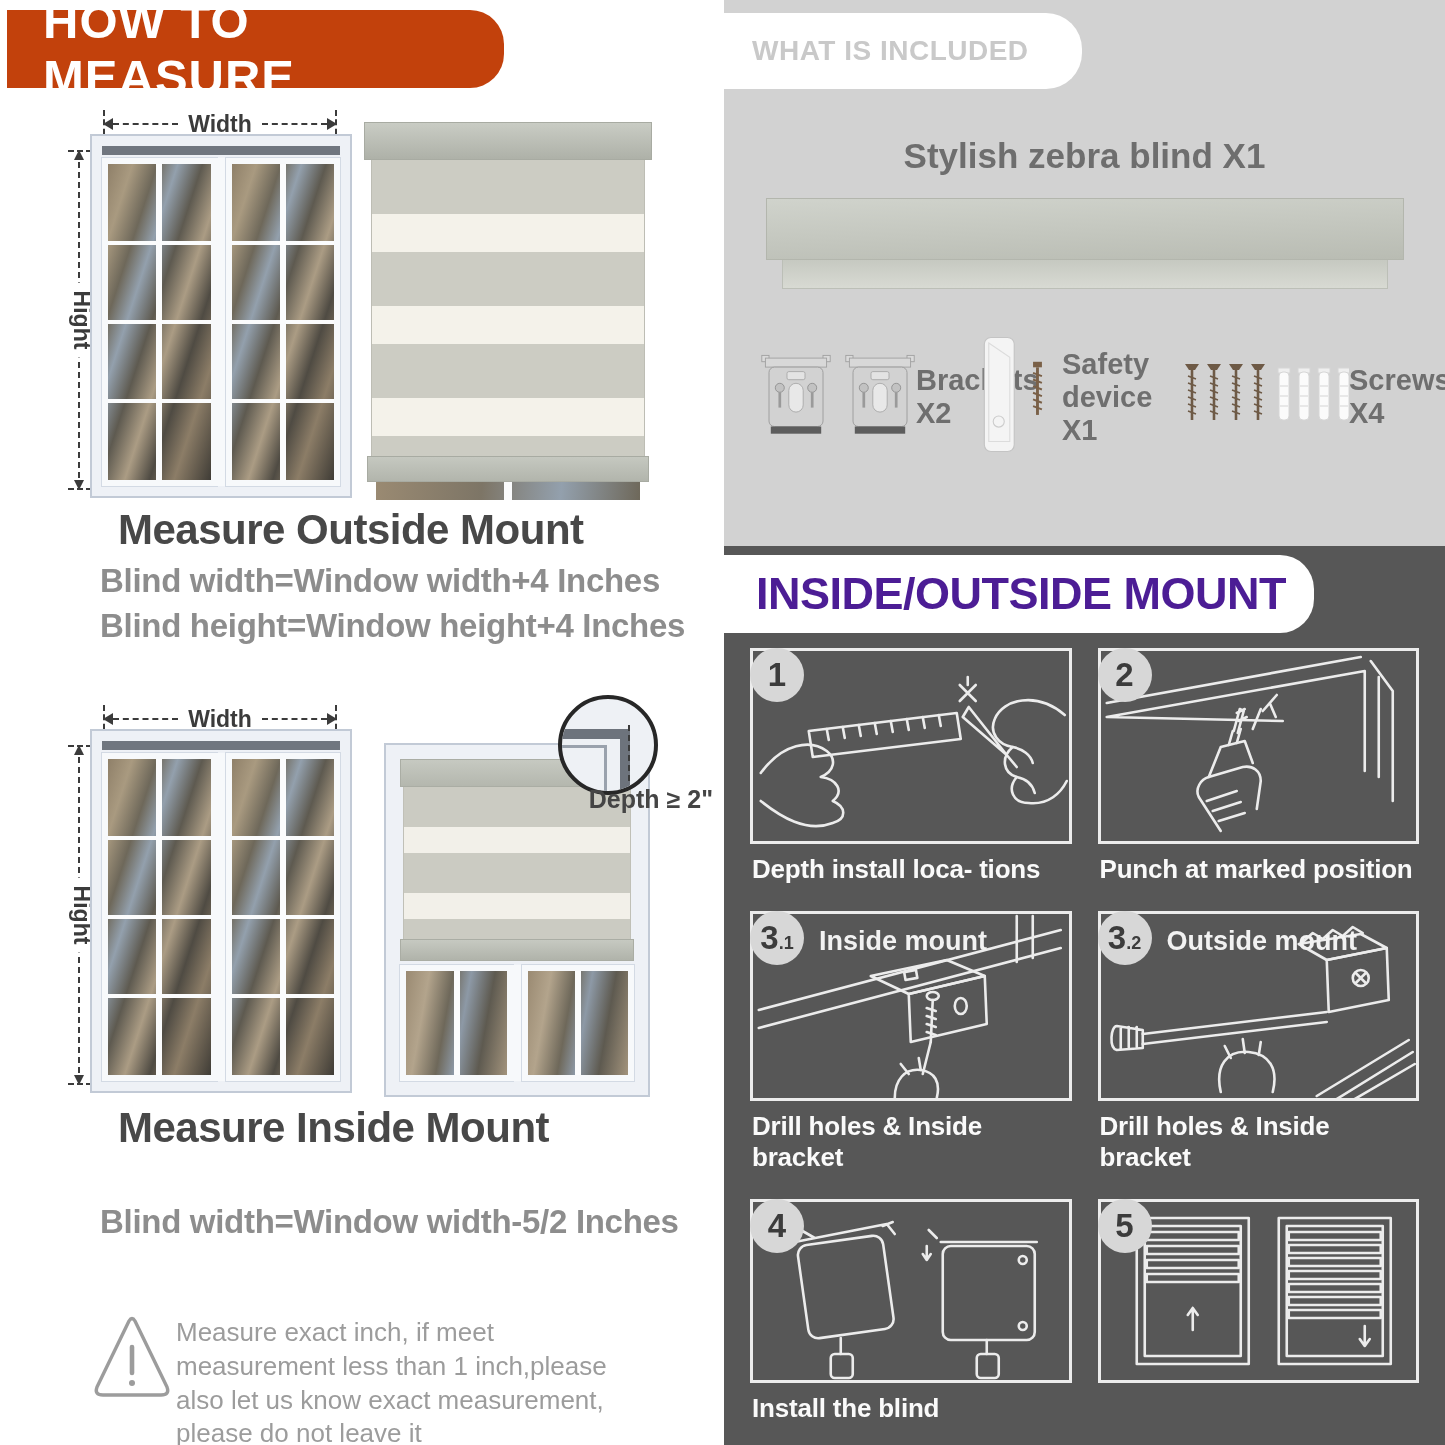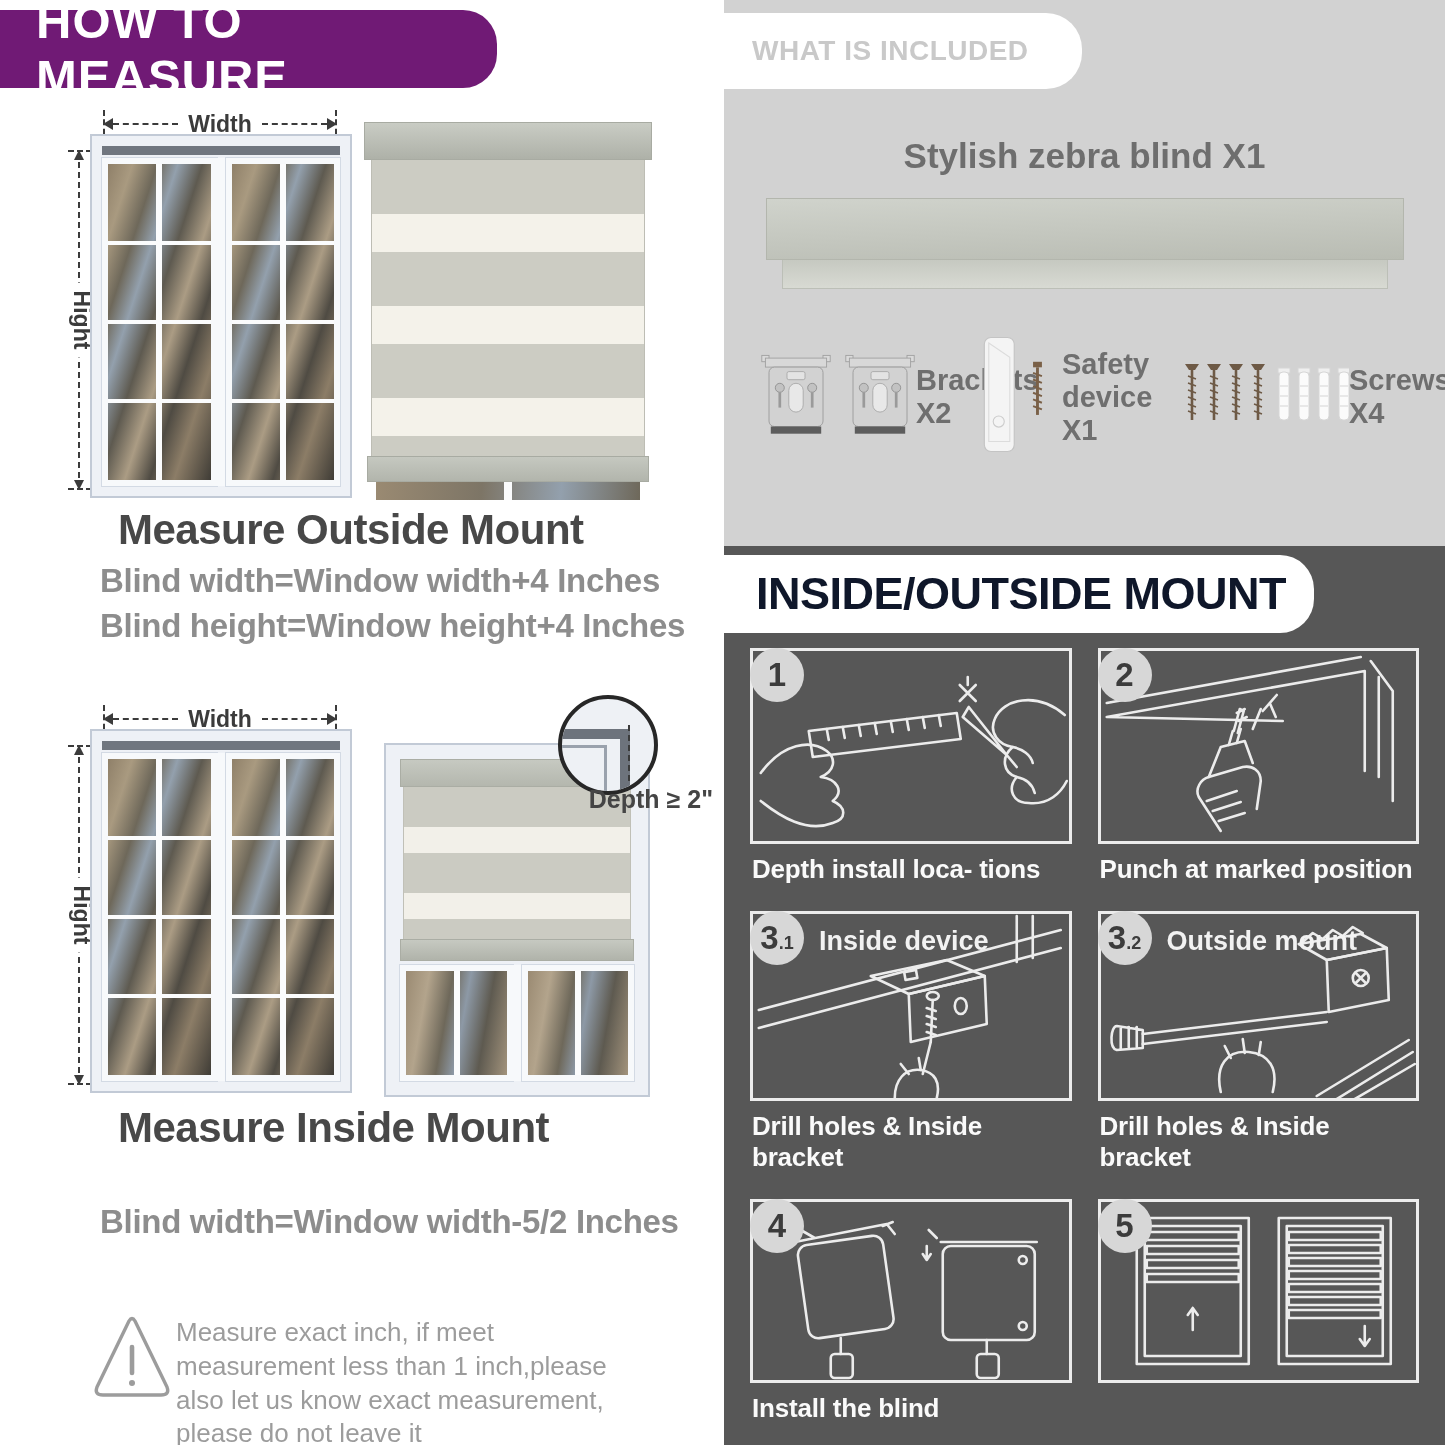--- a/index.html
+++ b/index.html
@@ -1,20 +1,20 @@
 <!DOCTYPE html>
 <html><head>
 <meta charset="utf-8">
 <style>
   html,body{margin:0;padding:0;background:#ffffff;}
   body{font-family:"Liberation Sans",sans-serif;}
   #canvas{position:relative;width:1445px;height:1445px;background:#ffffff;overflow:hidden;}
 
   
-  .htm-band{position:absolute;left:0;top:10px;width:497px;height:78px;background:#701a75;
+  .htm-band{position:absolute;left:7px;top:10px;width:497px;height:78px;background:#c2410c;
     border-radius:0 34px 34px 0;display:flex;align-items:center;}
   .htm-band span{padding-left:36px;font-size:49px;font-weight:800;color:#ffffff;letter-spacing:1px;}
 
   .fig{position:absolute;}
   .fig1{left:58px;top:104px;width:610px;height:400px;}
   .fig2{left:58px;top:695px;width:620px;height:408px;}
 
   
   .dim-w{position:absolute;display:flex;align-items:center;height:16px;}
   .dim-w .seg{flex:1;border-top:2px dashed #3b3b3b;}
@@ -91,21 +91,21 @@
   .headrail-bottom{margin:0 16px;height:28px;background:linear-gradient(#c6c9c1,#d8dad3);border:1px solid #bcbfb7;border-top:none;}
   .inc-items{position:absolute;left:36px;top:326px;right:26px;display:flex;}
   .inc-item{display:flex;flex-direction:row;align-items:center;}
   .inc-item .icon-area{height:138px;display:flex;align-items:center;justify-content:center;gap:12px;}
   .inc-item .inc-label{margin-top:4px;font-size:29px;font-weight:700;color:#6f6f6f;}
   .inc-item.i1{width:212px;} .inc-item.i2{width:240px;} .inc-item.i3{width:240px;}
 
   .mount{position:absolute;left:724px;top:546px;width:721px;height:899px;background:#575757;}
   .mount-band{position:absolute;left:0;top:9px;width:590px;height:78px;background:#ffffff;border-radius:0 34px 34px 0;
     display:flex;align-items:center;}
-  .mount-band span{padding-left:32px;font-size:45px;font-weight:800;color:#0f172a;letter-spacing:-0.5px;text-align:right;}
+  .mount-band span{padding-left:32px;font-size:45px;font-weight:800;color:#4c1d95;letter-spacing:-0.5px;text-align:right;}
   .mount-grid{position:absolute;left:26px;top:102px;width:669px;display:grid;grid-template-columns:1fr 1fr;column-gap:26px;}
   .panel{position:relative;border:3px solid #ececec;box-sizing:border-box;}
   .panel.r1{height:196px;} .panel.r2{height:190px;} .panel.r3{height:184px;}
   .badge{position:absolute;top:-3px;left:-3px;width:54px;height:54px;border-radius:50%;background:#d7d7d7;
     display:flex;align-items:center;justify-content:center;z-index:2;}
   .badge .b-num{font-size:33px;font-weight:800;color:#3c3c3c;}
   .badge .b-sub{font-size:18px;font-weight:800;color:#3c3c3c;margin-top:10px;}
   .panel-label{position:absolute;top:12px;left:66px;font-size:27px;font-weight:700;color:#f2f2f2;z-index:2;}
   .panel svg.art{position:absolute;left:0;top:0;width:100%;height:100%;}
   .art *{stroke:#ececec;stroke-width:2.6;fill:none;stroke-linecap:round;stroke-linejoin:round;}
@@ -357,21 +357,21 @@
         </div>
         <div class="caption">Punch at  marked position</div>
       </div>
 
       <div>
         <div class="panel r2">
           <div class="badge">
             <span class="b-num">3</span>
             <span class="b-sub">.1</span>
           </div>
-          <span class="panel-label">Inside device</span>
+          <span class="panel-label">Inside mount</span>
           <svg class="art" viewBox="0 0 312 184">
             <path d="M4,96 L306,16 M4,114 L306,34 M262,2 L262,48 M278,2 L278,44"></path>
             <polygon points="116,62 192,46 230,62 154,80"></polygon>
             <polygon points="154,80 230,62 232,110 156,128"></polygon>
             <rect x="150" y="57" width="12" height="8" transform="rotate(-10 156 61)"></rect>
             <ellipse cx="206" cy="92" rx="6" ry="8"></ellipse>
             <path d="M172,82 a6,4 0 1,0 12,0 a6,4 0 1,0 -12,0"></path>
             <line x1="178" y1="86" x2="176" y2="128"></line>
             <path d="M172,94 l9,3 M172,102 l9,3 M172,110 l9,3 M172,118 l9,3"></path>
             <path d="M176,128 L168,160"></path>

